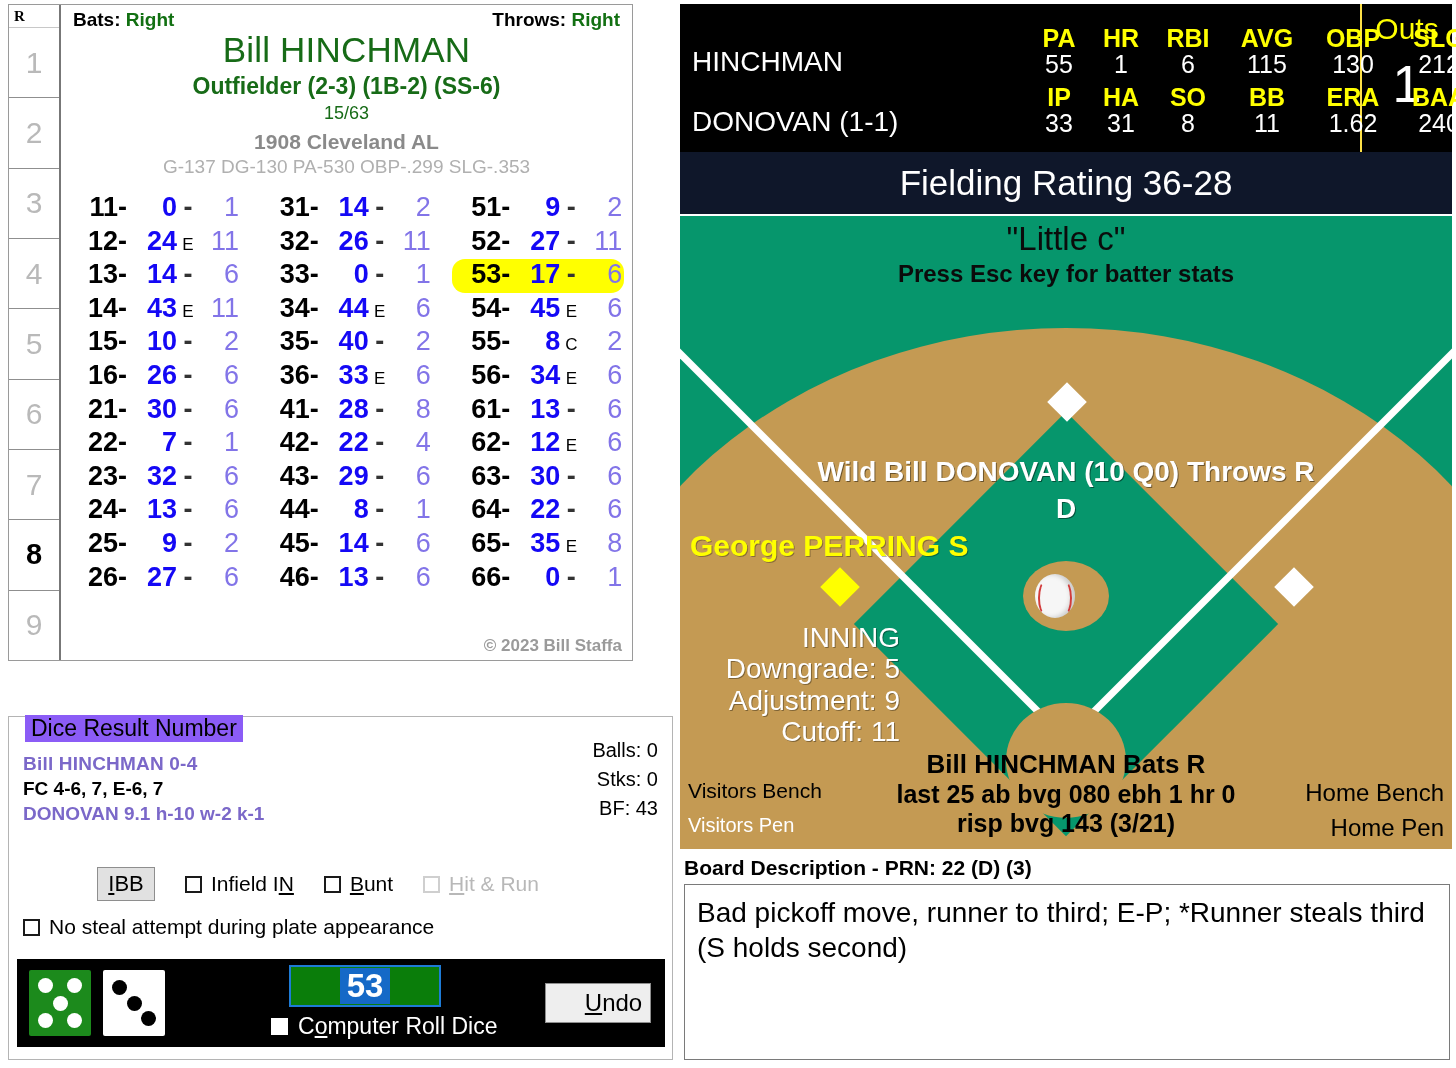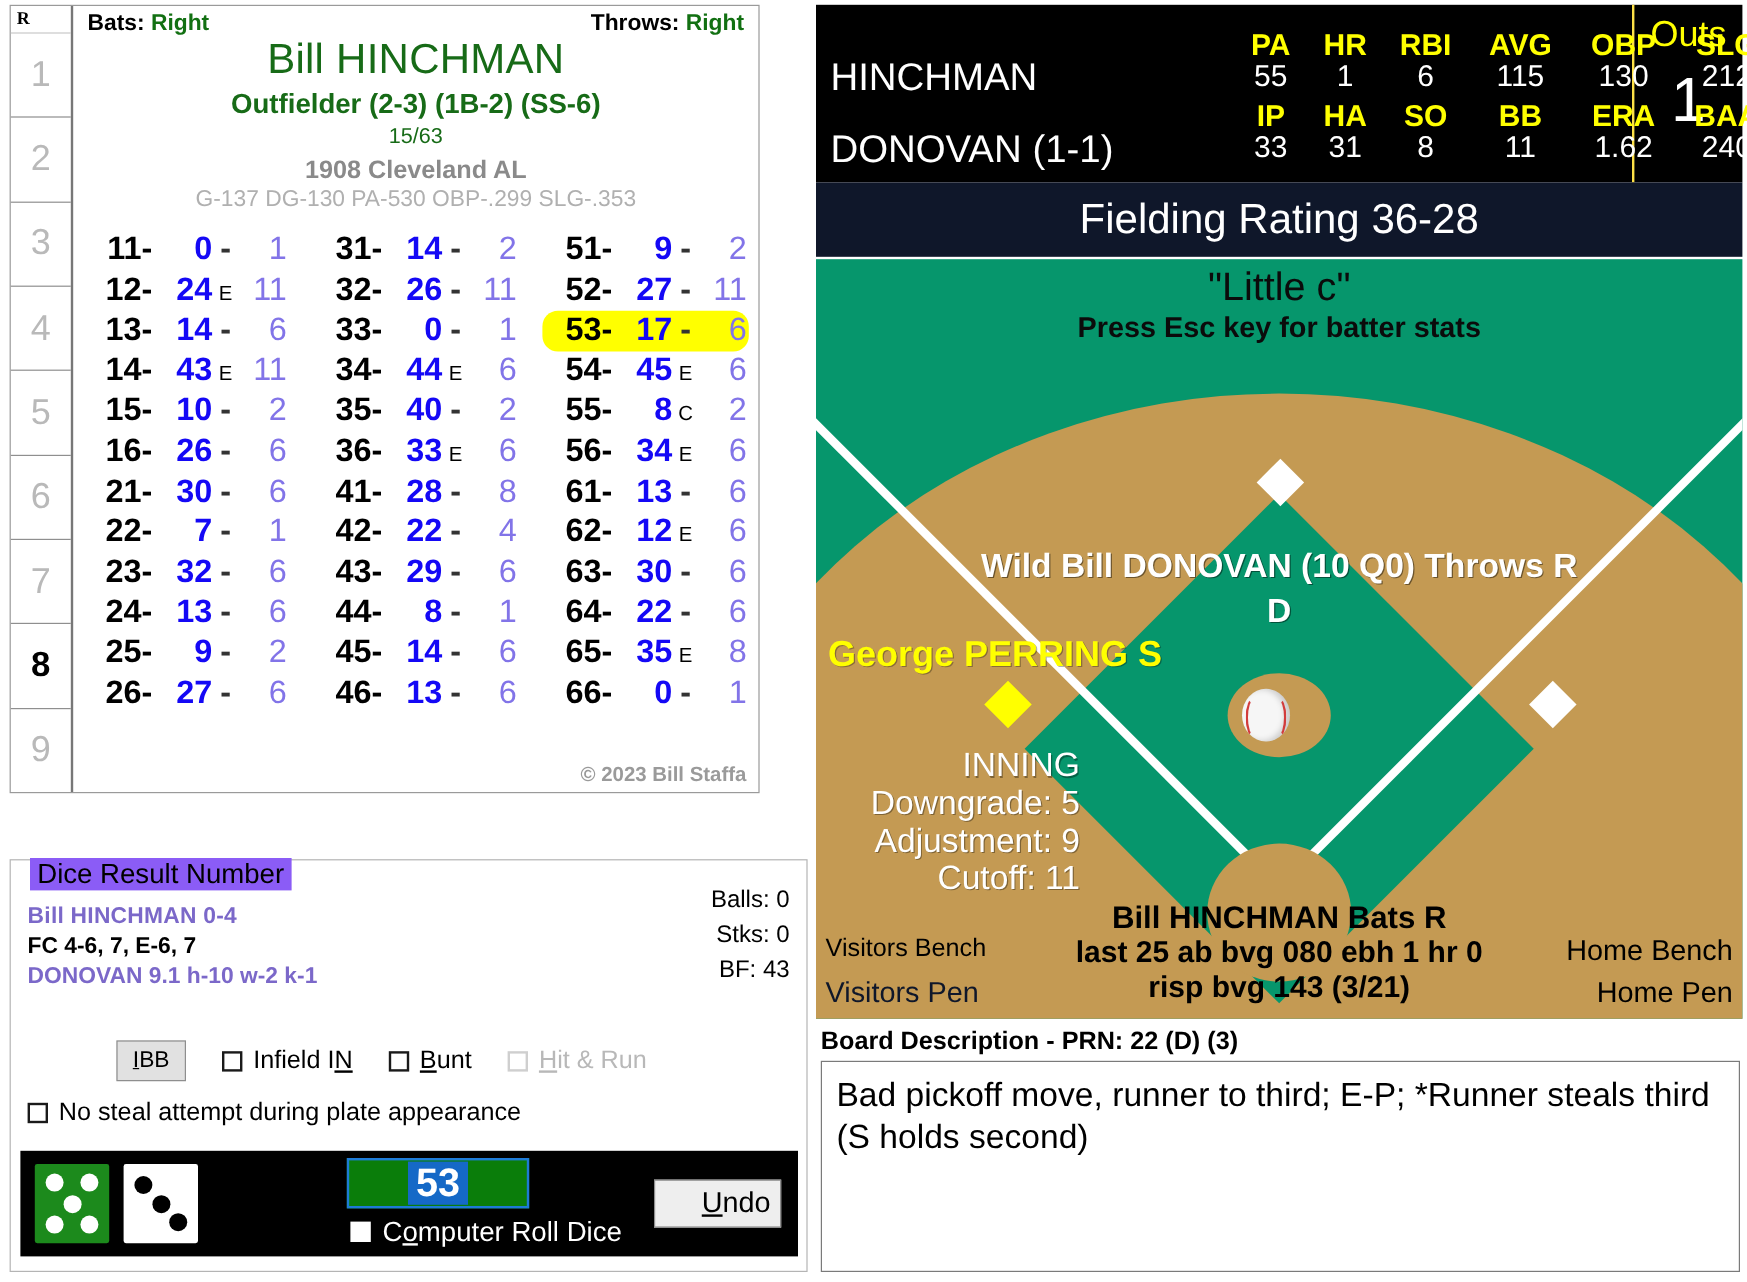--- a/index.html
+++ b/index.html
@@ -92,21 +92,21 @@
   .count-box { position: absolute; right: 14px; top: 22px; text-align: right; }
   .count-box div { font-size: 20px; color: #000; margin-bottom: 6px; }
 
   .opts-row {
     position: absolute; left: 0; right: 0; top: 150px;
     display: flex; align-items: center; padding-left: 88px; gap: 30px;
   }
   .ibb-btn {
     width: 58px; height: 34px;
     background: #e1e1e1; border: 1px solid #8e8e8e;
-    font-size: 19px; color: #000;
+    font-size: 22px; color: #000;
     display: flex; align-items: center; justify-content: center;
   }
   .ibb-btn u { text-decoration: underline; }
   .cb-item { display: flex; align-items: center; gap: 9px; font-size: 21px; color: #000; }
   .cb-item.disabled { color: #b8b8b8; }
   .cb-box { width: 17px; height: 17px; border: 2px solid #1a1a1a; background: #fff; }
   .cb-item.disabled .cb-box { border-color: #cfcfcf; }
   .cb-item u { text-decoration: underline; }
 
   .nosteal-row {
@@ -135,21 +135,21 @@
   .roll-input {
     width: 152px; height: 42px; background: #0a7d0a;
     border: 2px solid #1e7bd6;
     display: flex; align-items: center; justify-content: center;
   }
   .roll-val {
     background: #1569c7; color: #ffffff;
     font-size: 33px; font-weight: bold;
     padding: 0 7px; line-height: 36px;
   }
-  .crd-row { display: flex; align-items: center; gap: 10px; margin-top: 6px; margin-left: -18px; justify-content: center; }
+  .crd-row { display: flex; align-items: center; gap: 10px; margin-top: 6px; margin-left: -18px; }
   .crd-box { width: 17px; height: 17px; background: #ffffff; }
   .crd-label { font-size: 23px; color: #ffffff; }
   .crd-label u { text-decoration: underline; }
 
   .undo-btn {
     position: absolute; right: 14px; top: 24px;
     width: 106px; height: 40px;
     background: #eeeeee; border: 1px solid #8e8e8e;
     display: flex; align-items: center; justify-content: center;
     font-size: 24px; color: #000; padding-left: 31px;
@@ -170,21 +170,21 @@
     position: absolute; display: flex;
     font-size: 25px; font-weight: bold; color: #ffff00;
   }
   .sb-vals {
     position: absolute; display: flex;
     font-size: 25px; color: #ffffff;
   }
   .sb-cell { text-align: center; }
   .sb-name {
     position: absolute; left: 12px;
-    font-size: 32px; color: #ffffff;
+    font-size: 28px; color: #ffffff;
   }
   .sb-outs {
     width: 92px; border-left: 2px solid #fde047;
     display: flex; flex-direction: column; align-items: center;
   }
   .sb-outs-lbl { font-size: 30px; color: #ffff00; margin-top: 8px; }
   .sb-outs-val { font-size: 52px; color: #ffffff; margin-top: 8px; }
 
   .field-rating {
     position: absolute; left: 0; top: 152px;
@@ -270,21 +270,21 @@
     left: 8px; top: 406px; width: 212px; text-align: right;
     font-size: 28px; color: #ffffff; line-height: 1.12;
     text-shadow: 1px 1px 0 rgba(0,0,0,.35);
   }
   .batter-block {
     left: 0; right: 0; top: 533px;
     font-size: 26px; font-weight: bold; color: #000000; line-height: 1.18;
   }
   .batter-block .sub { font-weight: bold; font-size: 25px; }
   .bench-l { left: 8px; top: 563px; text-align: left; font-size: 21px; color: #000; }
-  .bench-l2 { left: 8px; top: 598px; text-align: left; font-size: 24px; color: #0f172a; }
+  .bench-l2 { left: 8px; top: 598px; text-align: left; font-size: 20px; color: #ffffff; }
   .bench-r { right: 8px; top: 563px; text-align: right; font-size: 24px; color: #000; }
   .bench-r2 { right: 8px; top: 598px; text-align: right; font-size: 24px; color: #000; }
 
   
   .board-desc-title {
     position: absolute; left: 4px; top: 856px;
     font-size: 21px; font-weight: bold; color: #000;
   }
   .board-desc-box {
     position: absolute; left: 4px; top: 884px;

